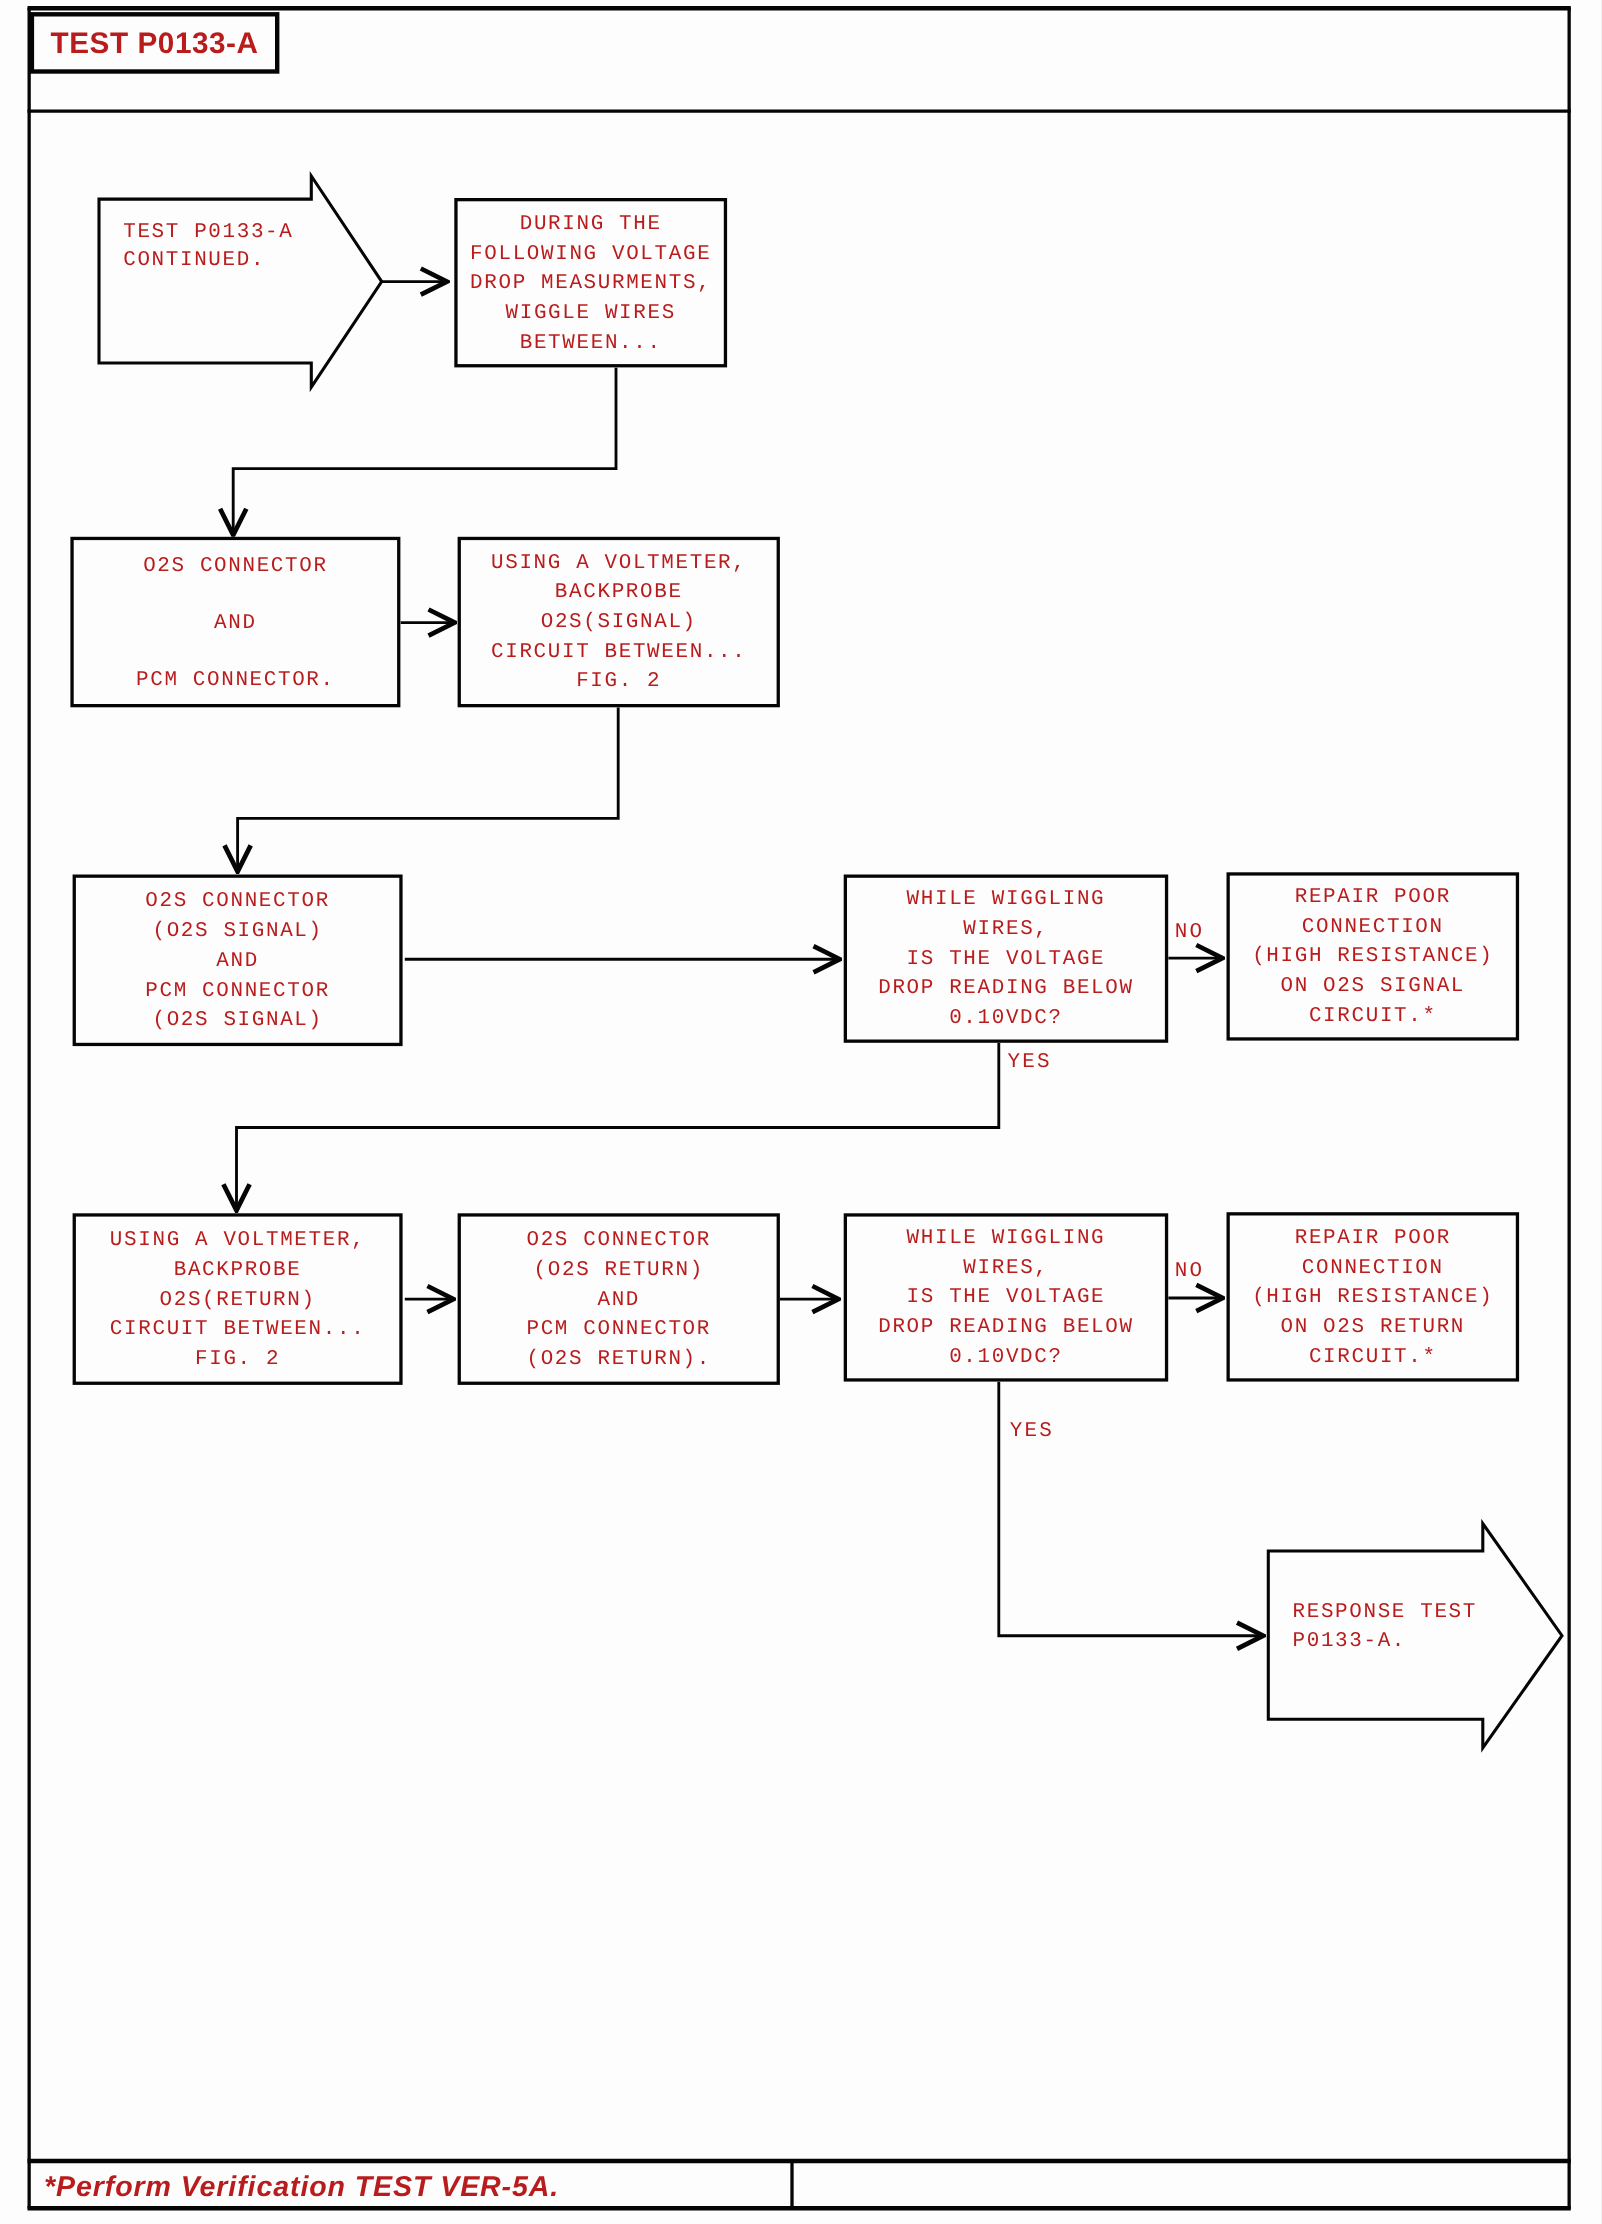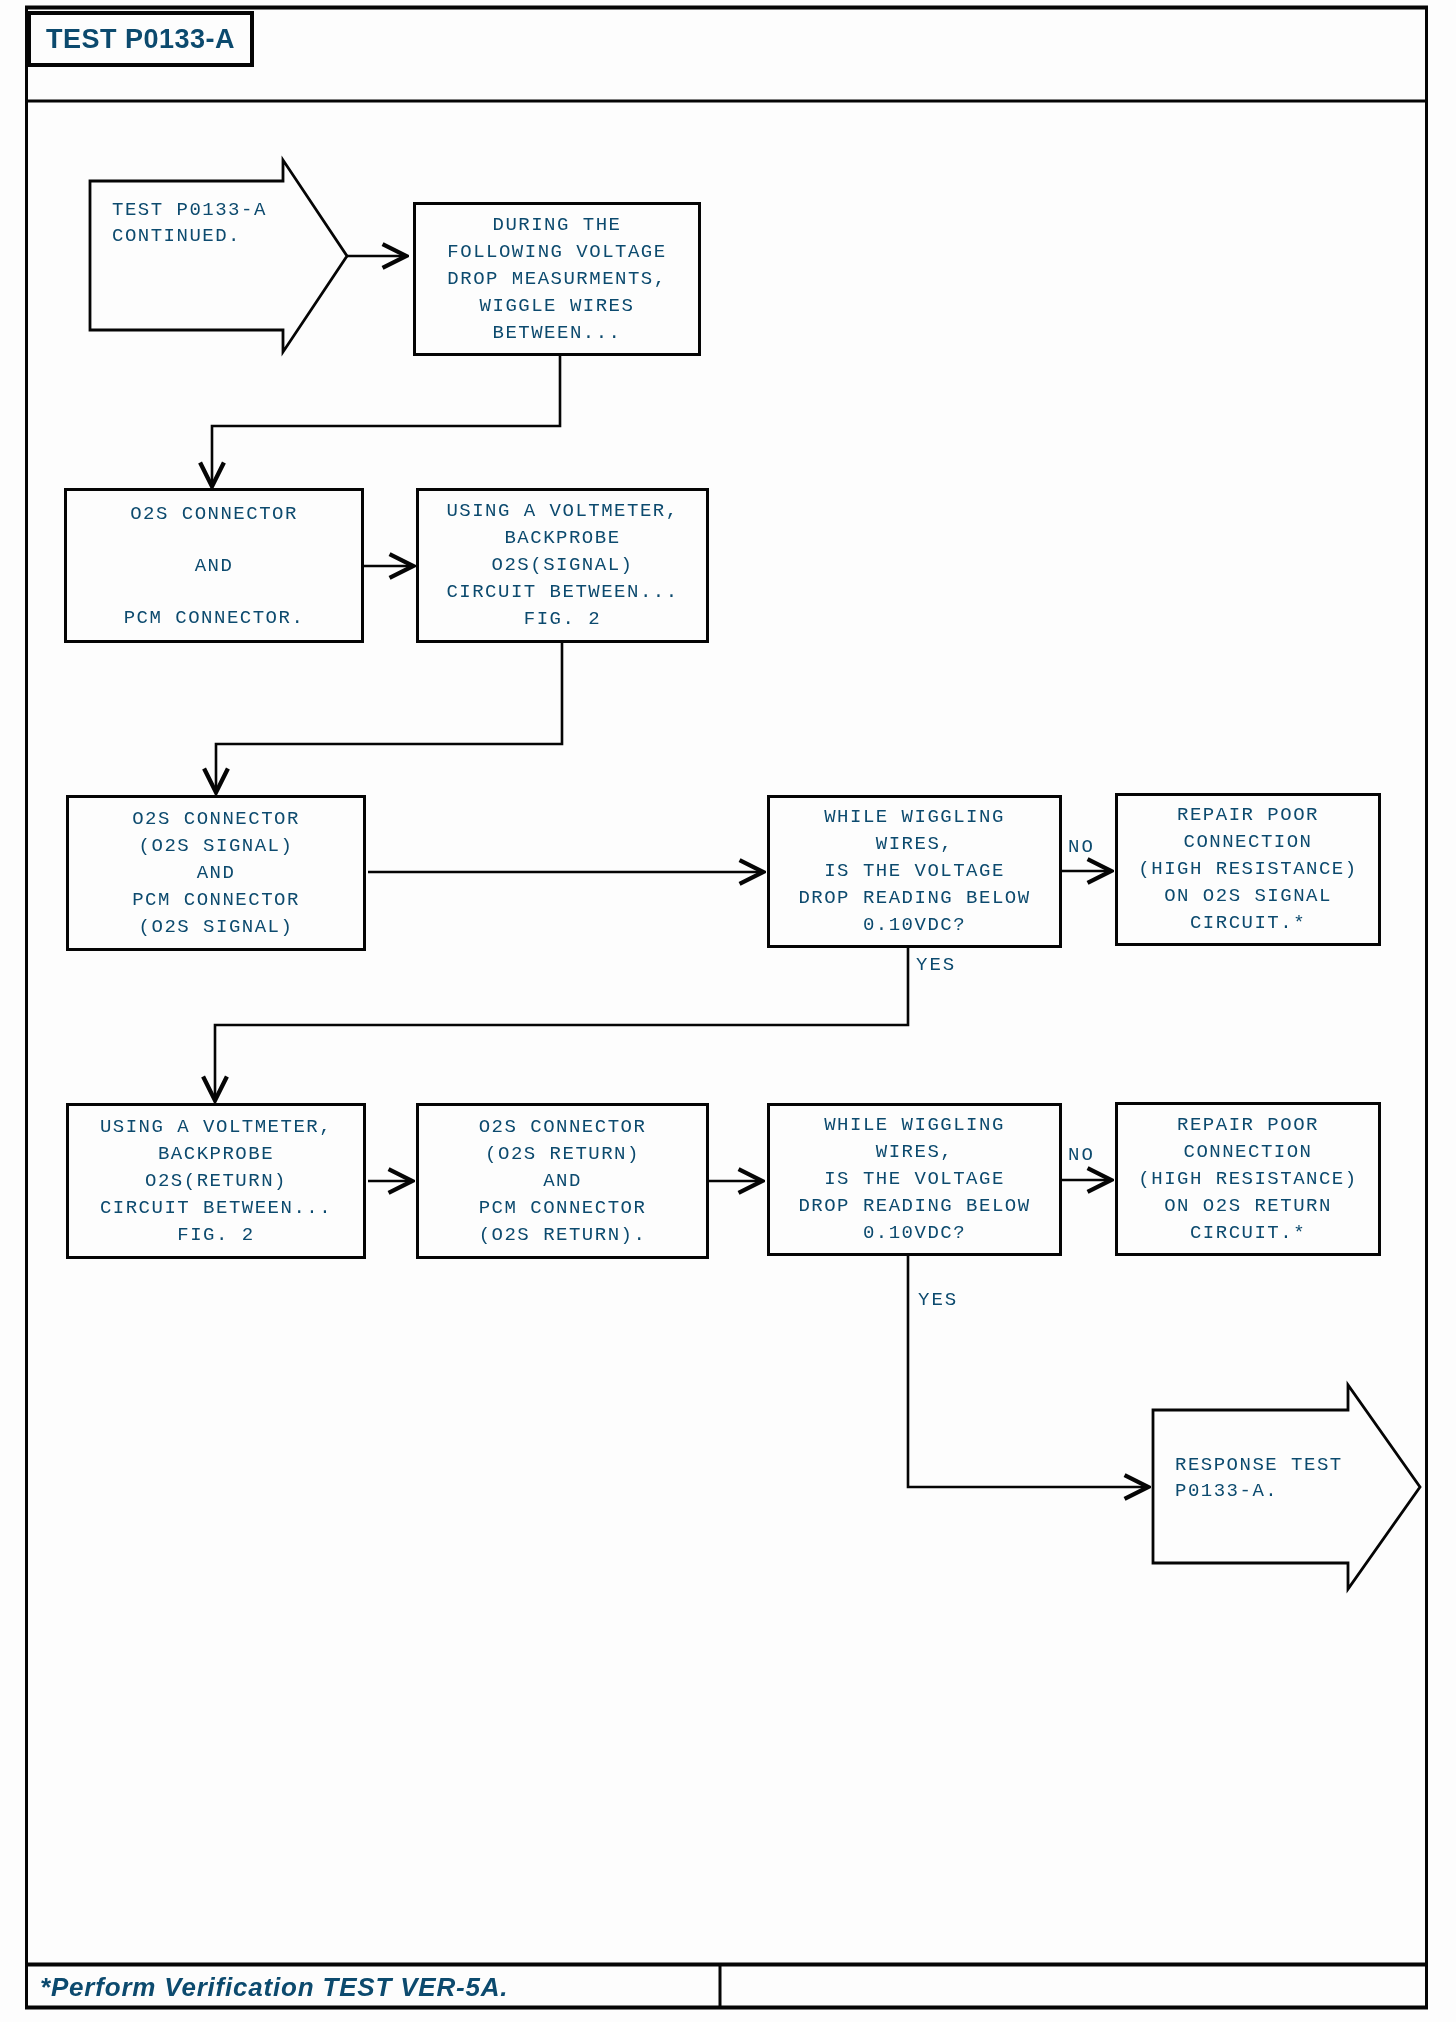--- a/index.html
+++ b/index.html
@@ -1,17 +1,17 @@
 <!DOCTYPE html>
 <html><head>
 <meta charset="utf-8">
 <style>
   html,body{margin:0;padding:0;background:#e8e8e8;}
   .page{position:relative;width:1456px;height:2022px;background:#fdfdfd;overflow:hidden;
-        font-family:"Liberation Mono","DejaVu Sans Mono",monospace;color:#0c4a6e;}
+        font-family:"Liberation Mono","DejaVu Sans Mono",monospace;color:#b91c1c;}
   svg.layer{position:absolute;left:0;top:0;width:1456px;height:2022px;}
   .node{position:absolute;box-sizing:border-box;border:3px solid #050505;background:#fdfdfd;
         display:flex;align-items:center;justify-content:center;text-align:center;
         font-size:19px;line-height:27px;letter-spacing:1.5px;white-space:pre-line;}
   .lbl{position:absolute;font-size:19px;letter-spacing:2px;white-space:nowrap;}
   .banner-text{position:absolute;font-size:19px;line-height:26px;letter-spacing:1.5px;
         white-space:pre-line;text-align:left;}
   .title-box{position:absolute;left:27px;top:11px;width:227px;height:56px;box-sizing:border-box;
         border:4px solid #050505;display:flex;align-items:center;justify-content:center;
         font-family:"Liberation Sans","DejaVu Sans",sans-serif;font-weight:bold;
@@ -68,21 +68,21 @@
 
   <div class="title-box">
     <span>TEST P0133-A</span>
   </div>
 
   <div class="banner-text" style="left:112px;top:197px;">TEST P0133-A
 CONTINUED.</div>
   <div class="banner-text" style="left:1175px;top:1452px;">RESPONSE TEST
 P0133-A.</div>
 
-  <div class="node" style="left:413px;top:180px;width:288px;height:154px;margin-top:22px;">DURING THE
+  <div class="node" style="left:413px;top:180px;width:248px;height:154px;">DURING THE
 FOLLOWING VOLTAGE
 DROP MEASURMENTS,
 WIGGLE WIRES
 BETWEEN...</div>
 
   <div class="node" style="left:64px;top:488px;width:300px;height:155px;line-height:26px;">O2S CONNECTOR
 
 AND
 
 PCM CONNECTOR.</div>

